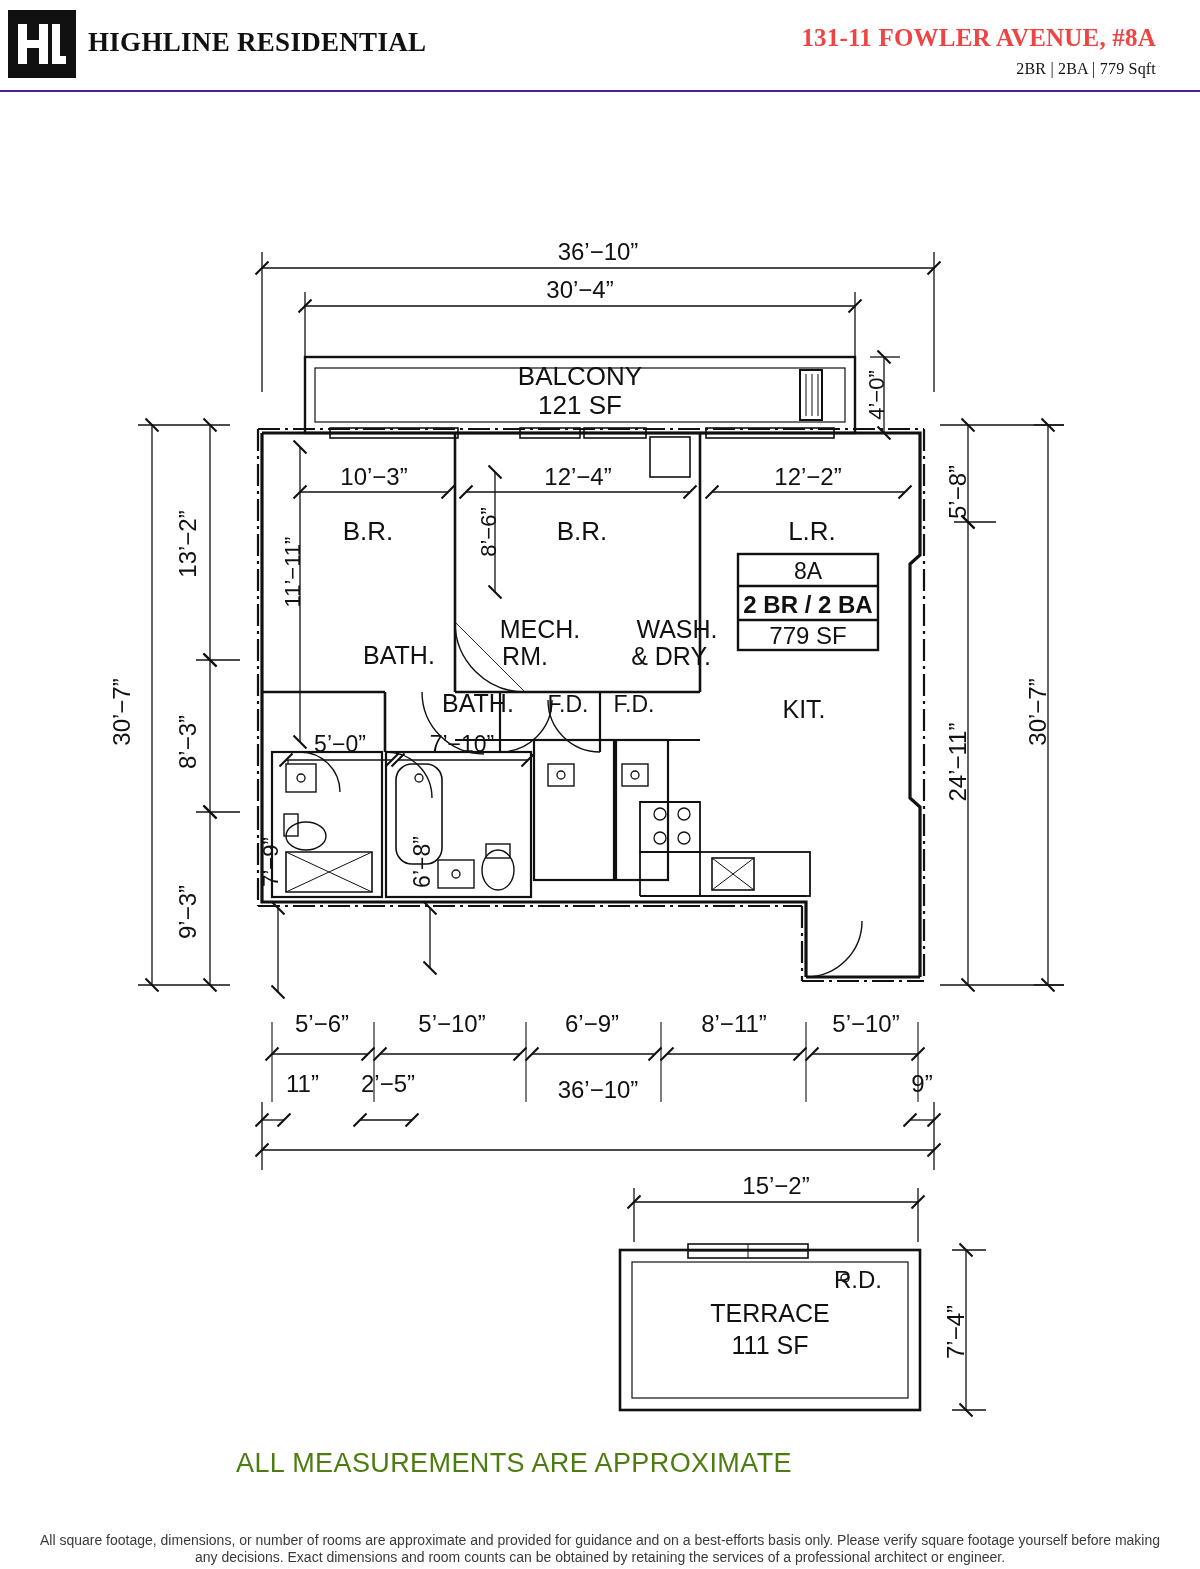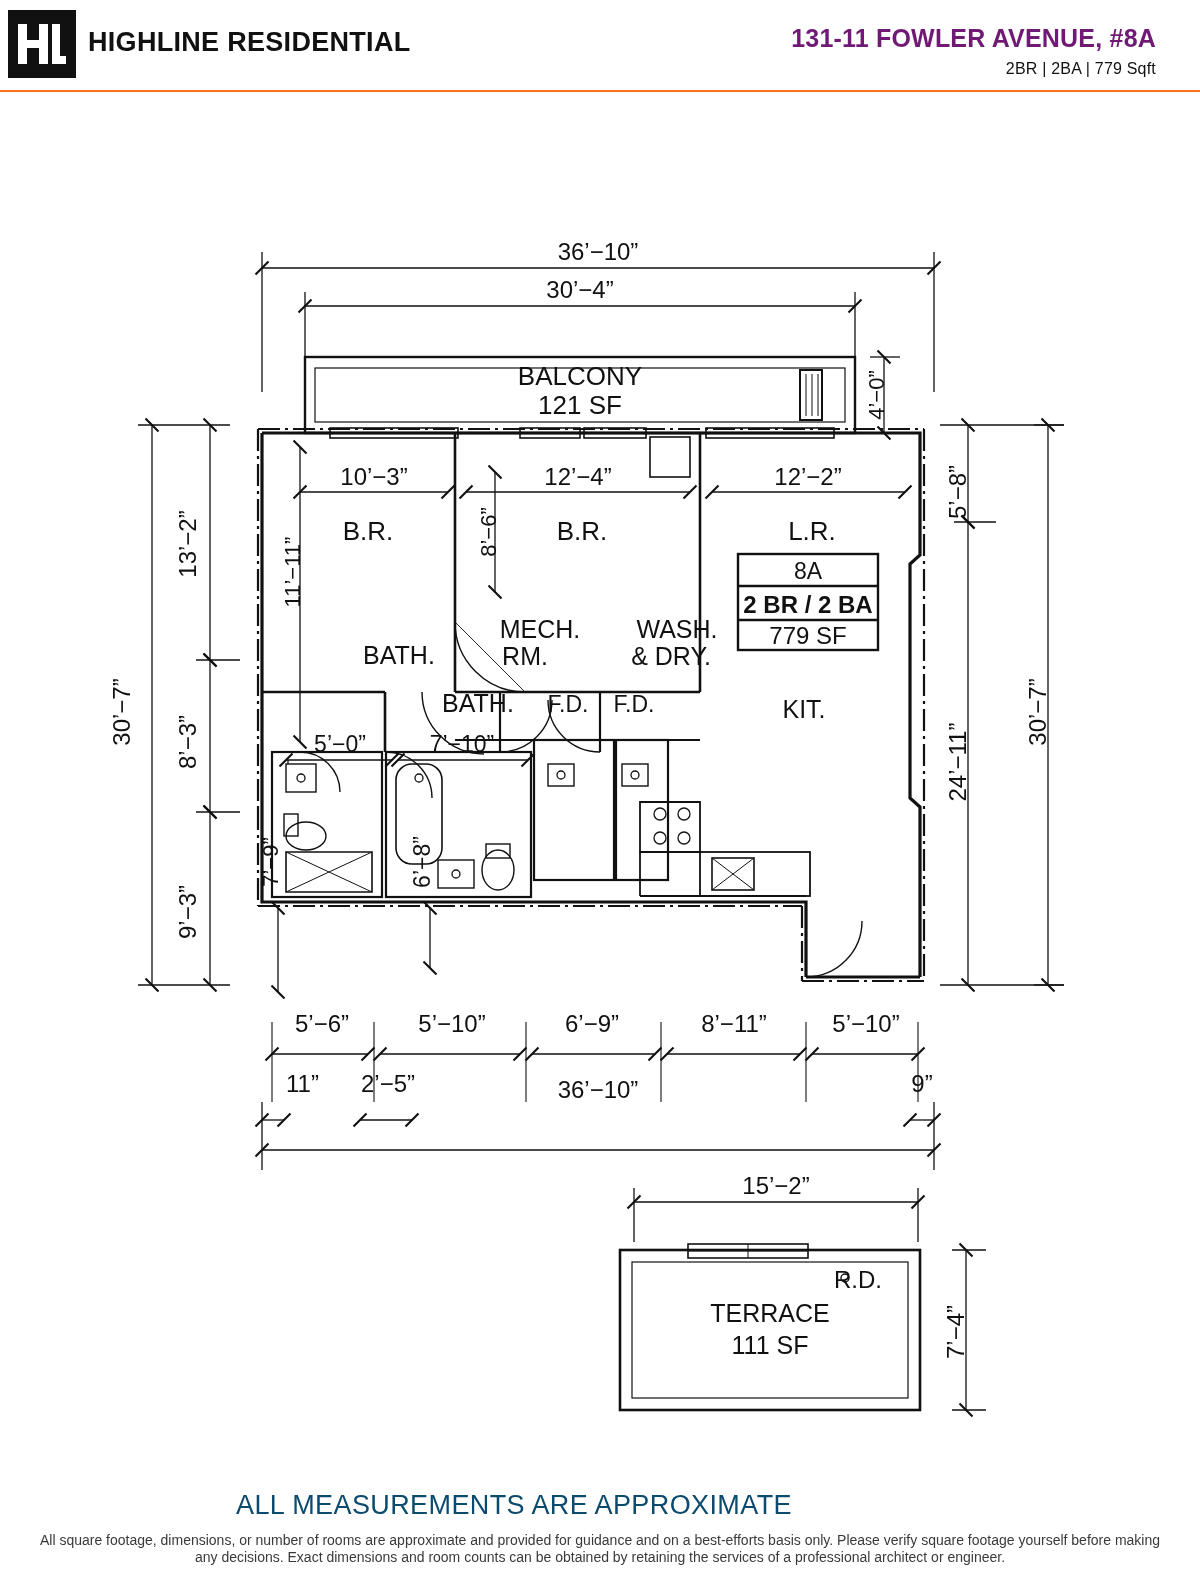--- a/index.html
+++ b/index.html
@@ -9,55 +9,56 @@
     background:#ffffff;
     font-family:"Liberation Sans", sans-serif;
     color:#1a1a1a;
     position:relative;
     overflow:hidden;
   }
 
   
   #header {
     position:absolute; left:0; top:0; width:1200px; height:92px;
-    border-bottom:2px solid #f97316;
+    border-bottom:2px solid #4c1d95;
+    font-family:Liberation Serif, serif;
   }
   #logo-mark {
     position:absolute; left:8px; top:10px; width:68px; height:68px;
     background:#111111;
     display:flex; align-items:center; justify-content:center;
   }
   #logo-mark svg { display:block; }
   #brand-name {
     position:absolute; left:88px; top:27px;
     font-size:27px; font-weight:bold; letter-spacing:0.3px;
     color:#111;
   }
   #address-line {
     position:absolute; right:44px; top:24px;
     font-size:25px; font-weight:bold; letter-spacing:0.2px;
-    text-align:right; color:#701a75;
+    text-align:right; color:#ef4444;
   }
   #unit-specs {
     position:absolute; right:44px; top:60px;
     font-size:16px; font-weight:normal; letter-spacing:0.2px;
     text-align:right; color:#111;
   }
 
   
   #plan-wrap {
     position:absolute; left:0; top:92px; width:1148px; height:1380px;
   }
   #plan-svg { display:block; }
 
   
   #footer-note {
-    position:absolute; left:0; top:1490px; width:1028px;
+    position:absolute; left:0; top:1448px; width:1028px;
     text-align:center; font-size:27px; letter-spacing:0.4px;
-    color:#0c4a6e;
+    color:#4d7c0f;
   }
   #disclaimer {
     position:absolute; left:30px; top:1532px; width:1140px;
     text-align:center; font-size:14px; line-height:17px; color:#3a3a3a;
   }
 </style>
 </head>
 <body>
 
 <div id="header">

